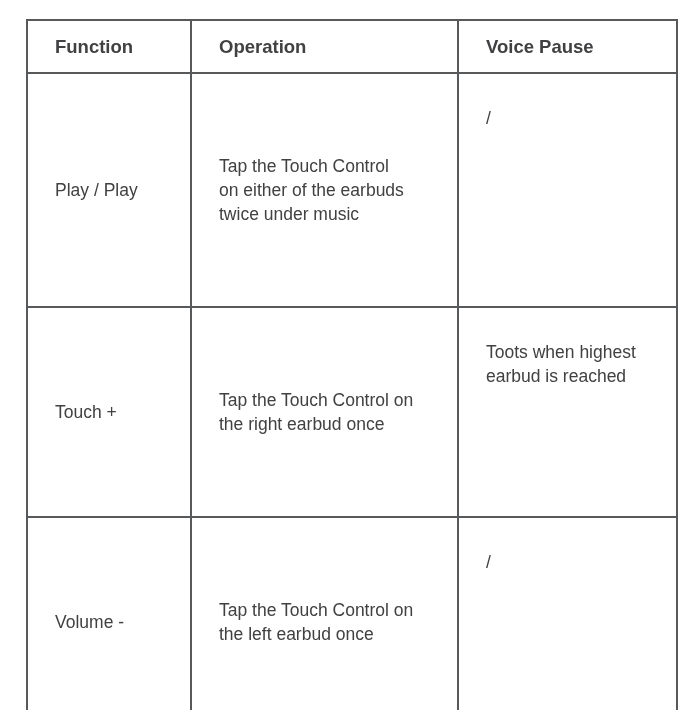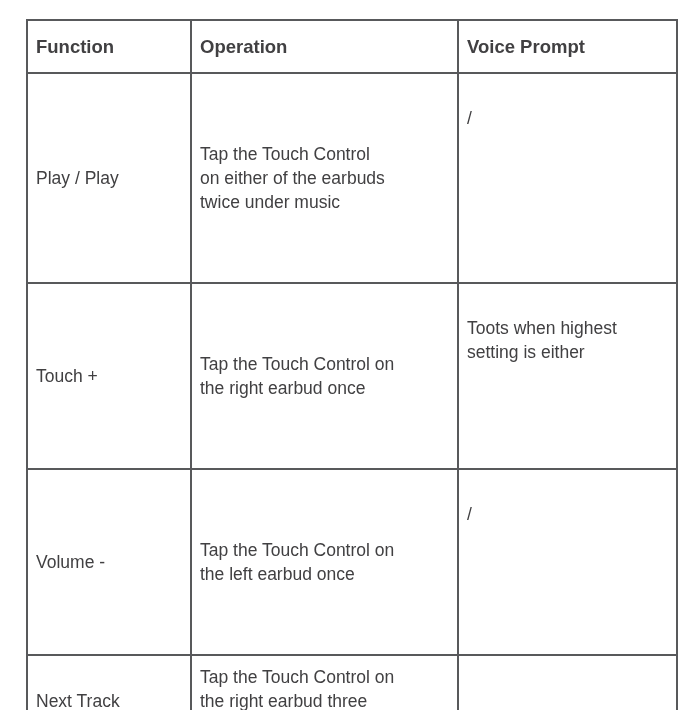--- a/index.html
+++ b/index.html
@@ -26,21 +26,21 @@
     top:19px;
     width:650px;
     border-collapse:collapse;
     table-layout:fixed;
     color:var(--text);
   }
   table.controls th,
   table.controls td{
     border:2px solid var(--border);
     vertical-align:middle;
-    padding:8px 12px 8px 8px;
+    padding:8px 12px 8px 27px;
     font-size:17.5px;
     line-height:24px;
     text-align:left;
     white-space:pre-line;
     overflow:hidden;
   }
   table.controls th{
     font-size:18.5px;
     font-weight:bold;
     white-space:nowrap;
@@ -77,21 +77,21 @@
   <table class="controls">
     <colgroup>
       <col style="width:164px">
       <col style="width:267px">
       <col style="width:219px">
     </colgroup>
     <thead>
       <tr>
         <th>Function</th>
         <th>Operation</th>
-        <th>Voice Prompt</th>
+        <th>Voice Pause</th>
       </tr>
     </thead>
     <tbody>
       <tr>
         <td>Play / Play</td>
         <td>Tap the Touch Control
 on either of the earbuds
 twice under music</td>
         <td>
           <div class="voice-wrap">
@@ -104,21 +104,21 @@
       </tr>
       <tr>
         <td>Touch +</td>
         <td>Tap the Touch Control on
 the right earbud once</td>
         <td>
           <div class="voice-wrap">
             <div class="voice-ghost">Tap the Touch Control on
 the right earbud once</div>
             <div class="voice-text">Toots when highest
-setting is either</div>
+earbud is reached</div>
           </div>
         </td>
       </tr>
       <tr>
         <td>Volume -</td>
         <td>Tap the Touch Control on
 the left earbud once</td>
         <td>
           <div class="voice-wrap">
             <div class="voice-ghost">Tap the Touch Control on

